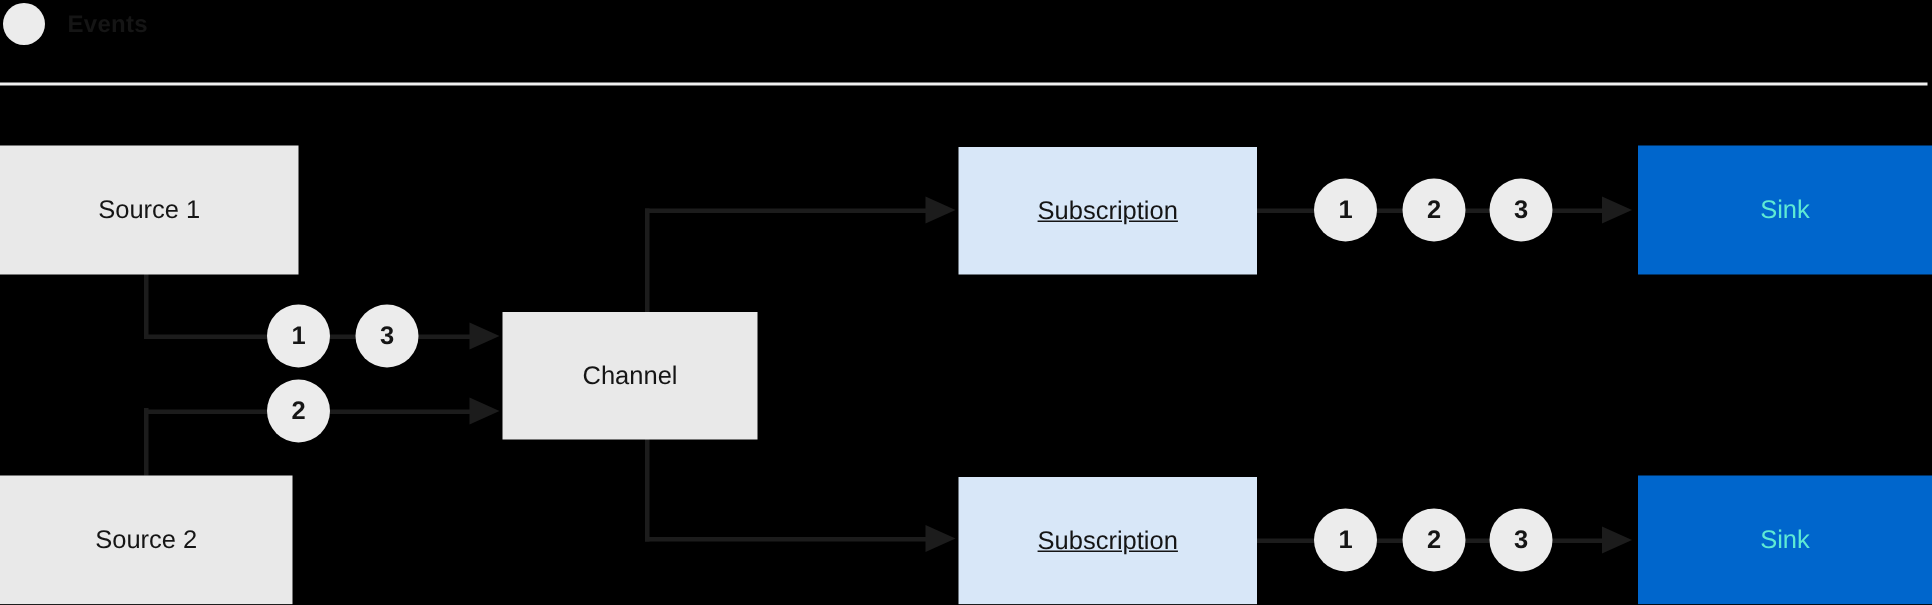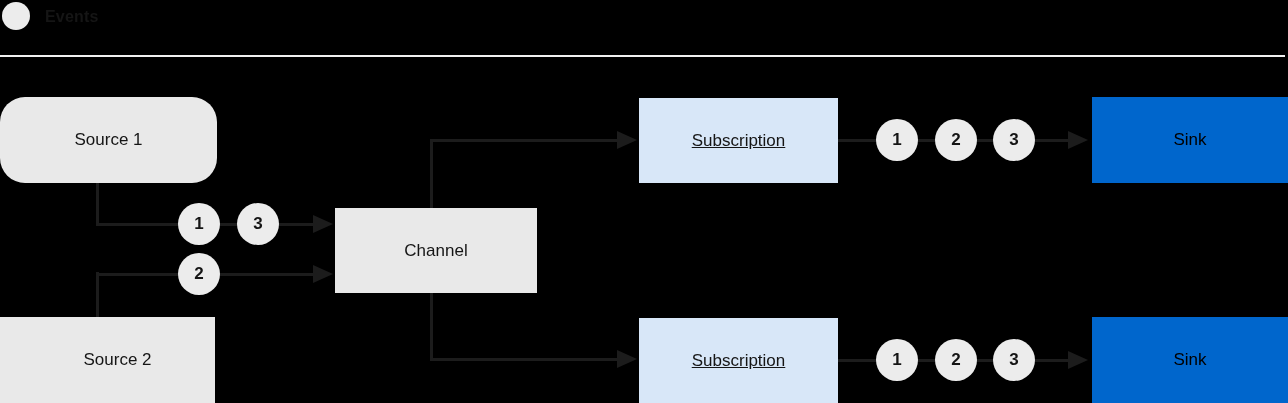--- a/index.html
+++ b/index.html
@@ -33,21 +33,21 @@
     position: absolute;
     display: flex;
     align-items: center;
     justify-content: center;
     font-size: 17px;
     font-weight: 500;
     color: var(--text-dark, #151515);
   }
   .node.gray  { background: var(--box-gray, #e9e9e9); }
   .node.bluelight { background: var(--subscription-blue, #d8e7f8); text-decoration: underline; }
-  .node.blue  { background: var(--sink-blue, #0066cc); color: #000000; }
+  .node.blue  { background: var(--sink-blue, #0066cc); color: #5eead4; }
   
   .hline, .vline {
     position: absolute;
     background: var(--line-dark, #1c1c1c);
   }
   .arrowhead {
     position: absolute;
     width: 0; height: 0;
     border-top: 9px solid transparent;
     border-bottom: 9px solid transparent;
@@ -102,21 +102,21 @@
   <div class="event-circle" style="left:876px; top:119px;">1</div>
   <div class="event-circle" style="left:935px; top:119px;">2</div>
   <div class="event-circle" style="left:993px; top:119px;">3</div>
 
   <div class="hline" style="left:838px; top:359px; width:232px; height:3px;"></div>
   <div class="arrowhead" style="left:1068px; top:351px;"></div>
   <div class="event-circle" style="left:876px; top:339px;">1</div>
   <div class="event-circle" style="left:935px; top:339px;">2</div>
   <div class="event-circle" style="left:993px; top:339px;">3</div>
 
-  <div class="node gray" style="left:0; top:97px; width:217px; height:86px;border-radius:25px;">Source 1</div>
-  <div class="node gray" style="left:0; top:317px; width:195px; height:86px;padding-left:20px;">Source 2</div>
-  <div class="node gray" style="left:335px; top:208px; width:202px; height:85px;">Channel</div>
+  <div class="node gray" style="left:0; top:97px; width:199px; height:86px;">Source 1</div>
+  <div class="node gray" style="left:0; top:317px; width:195px; height:86px;">Source 2</div>
+  <div class="node gray" style="left:335px; top:208px; width:170px; height:85px;">Channel</div>
   <div class="node bluelight" style="left:639px; top:98px; width:199px; height:85px;">Subscription</div>
   <div class="node bluelight" style="left:639px; top:318px; width:199px; height:85px;">Subscription</div>
   <div class="node blue" style="left:1092px; top:97px; width:196px; height:86px;">Sink</div>
   <div class="node blue" style="left:1092px; top:317px; width:196px; height:86px;">Sink</div>
 
 </div>
 
 </body></html>

